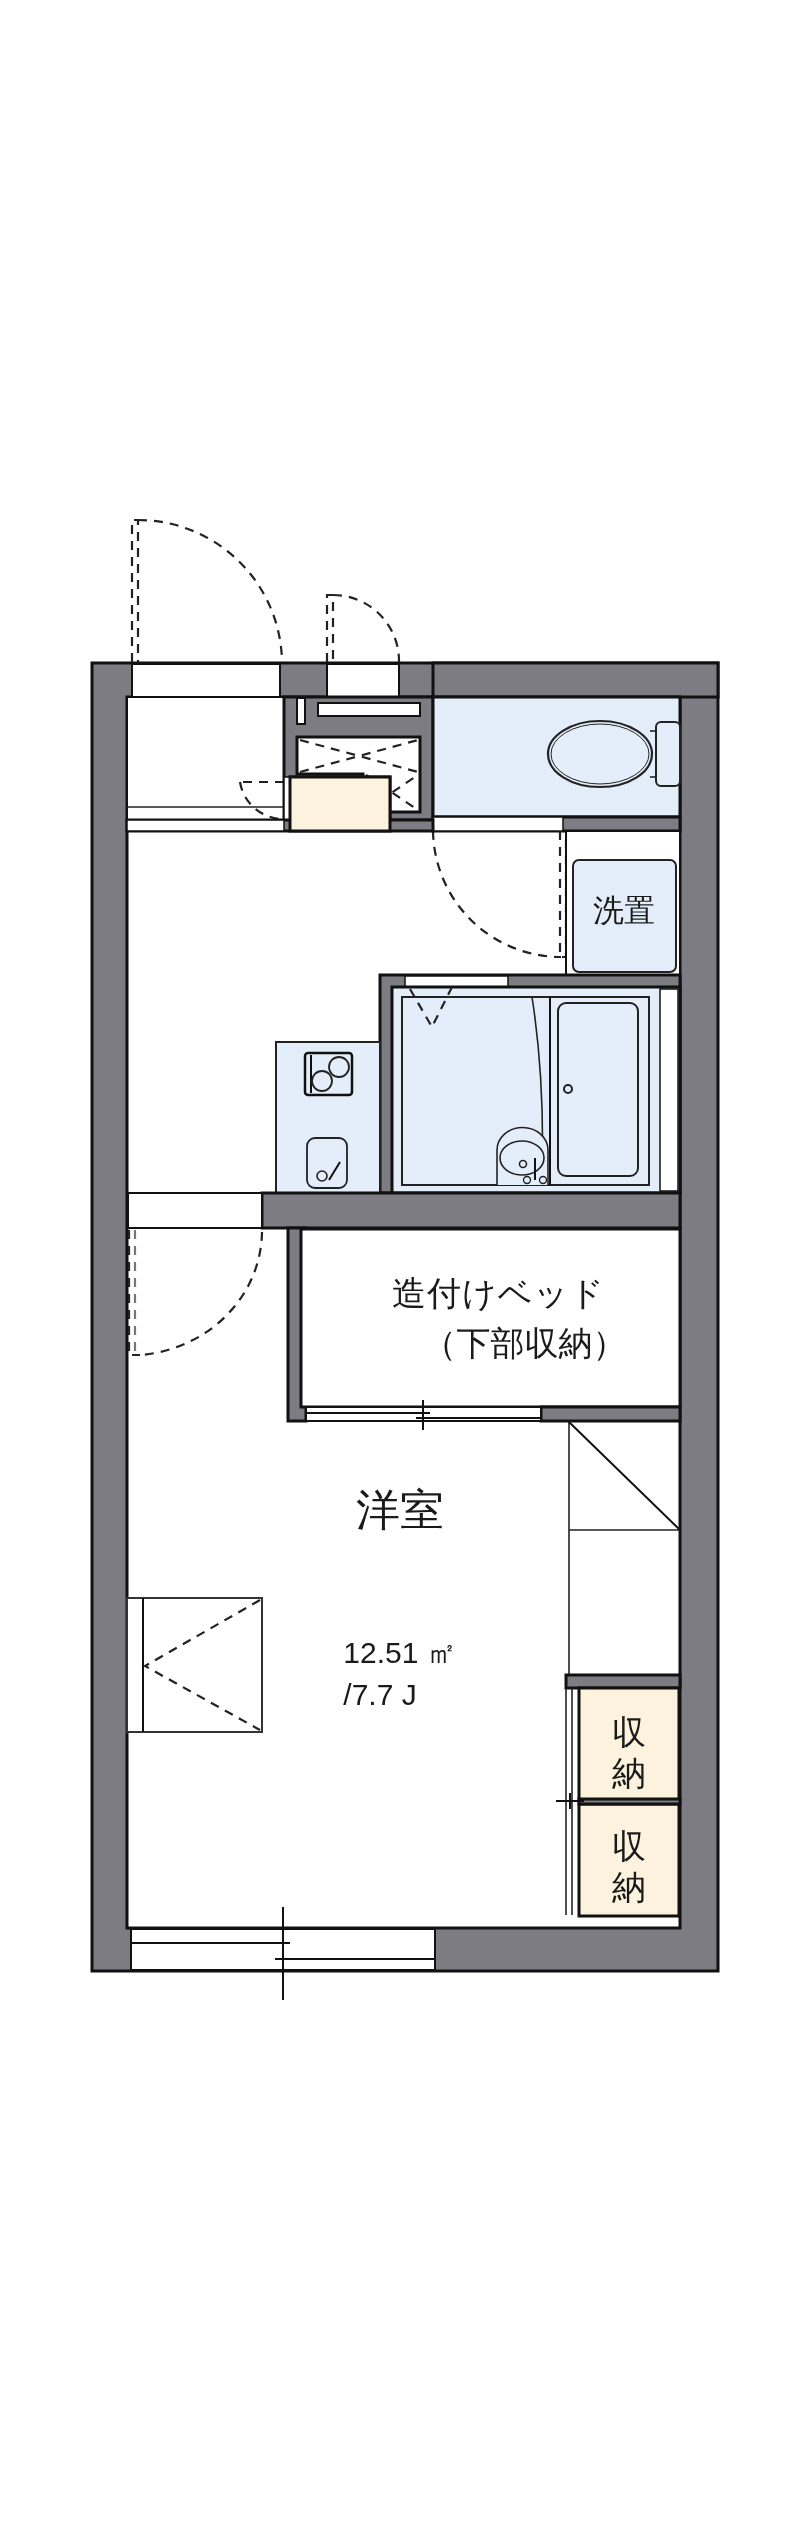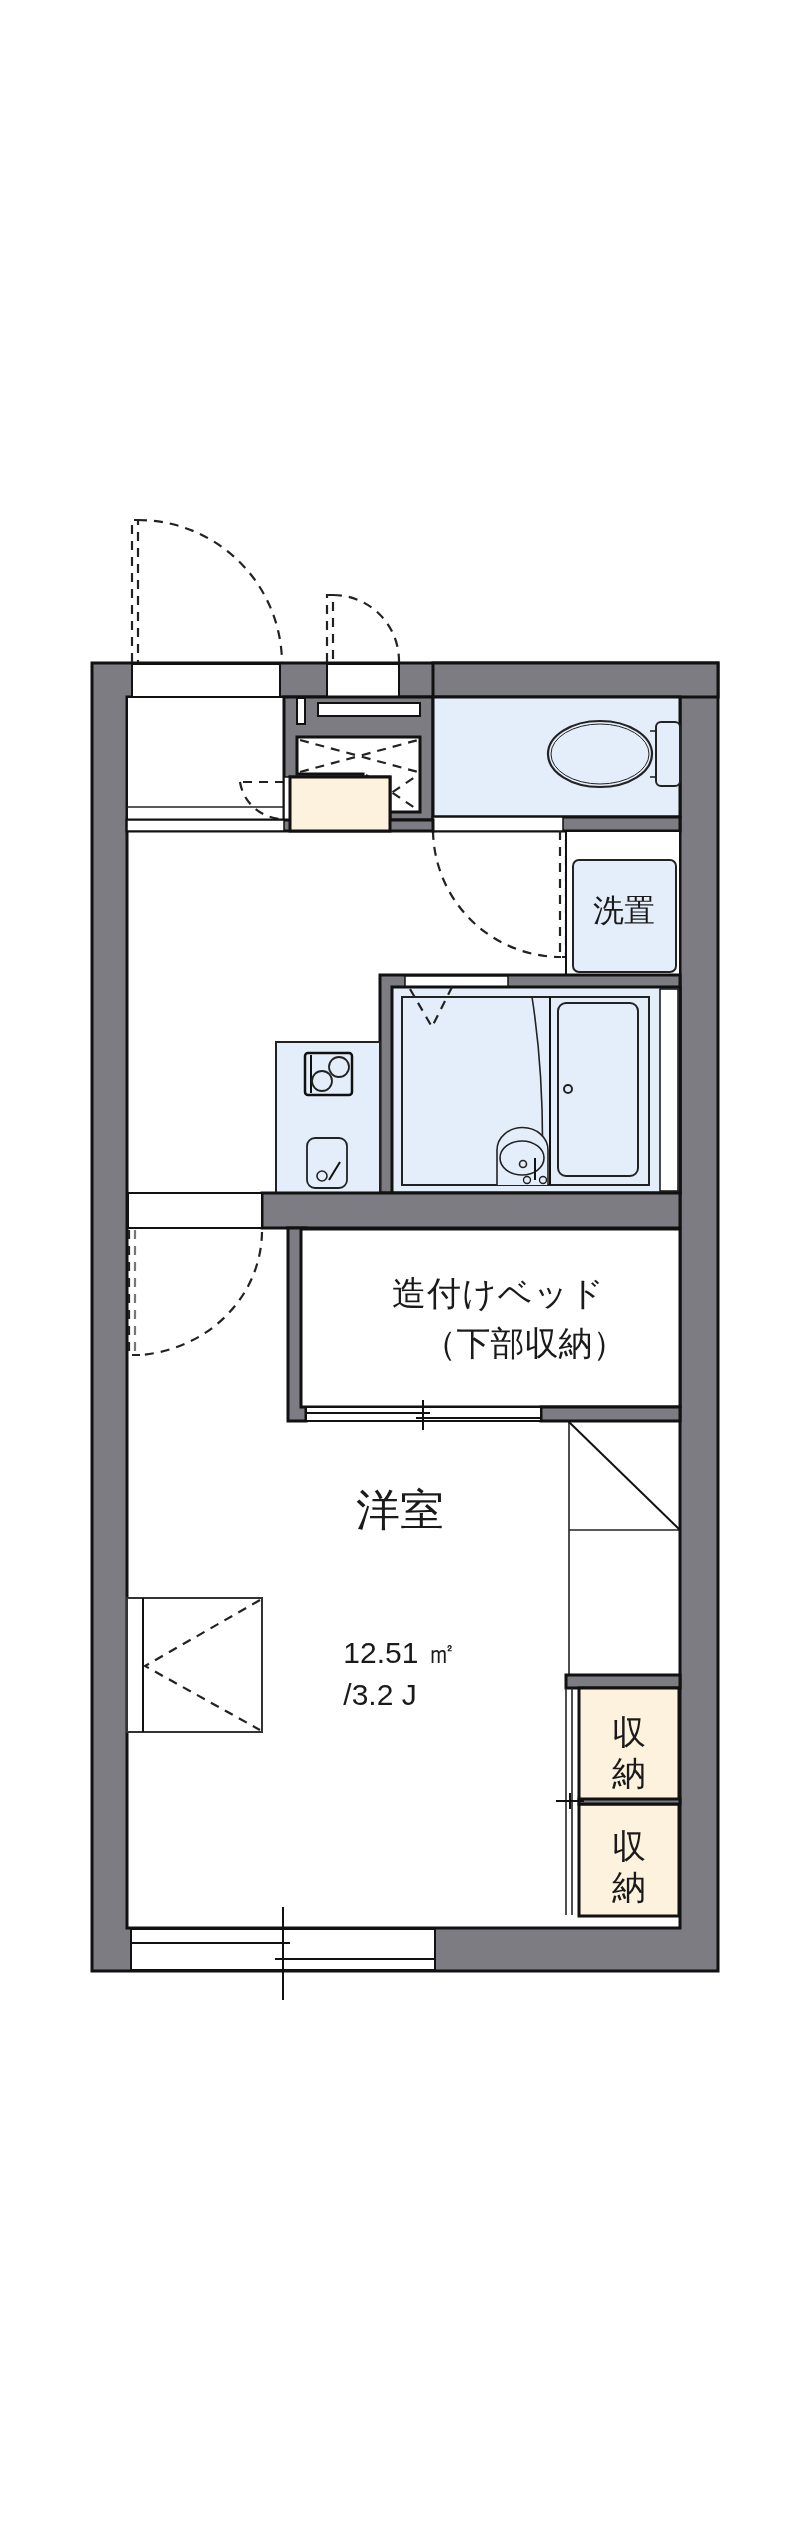--- a/index.html
+++ b/index.html
@@ -182,20 +182,20 @@
   <g>
     <rect x="131" y="1929" width="304" height="41" fill="#fff" stroke="#111" stroke-width="2"></rect>
     <line class="line" x1="131" y1="1943" x2="290" y2="1943"></line>
     <line class="line" x1="275" y1="1959" x2="435" y2="1959"></line>
     <line class="line" x1="283" y1="1907" x2="283" y2="2000"></line>
   </g>
 </svg>
 
 <div class="lbl room-name">洋室</div>
 <div class="lbl area-m">12.51 ㎡</div>
-<div class="lbl area-j">/3.2 J</div>
+<div class="lbl area-j">/7.7 J</div>
 <div class="lbl bed1">造付けベッド</div>
 <div class="lbl bed2">（下部収納）</div>
 <div class="lbl wash">洗置</div>
 <div class="lbl stor stor1" style="white-space:pre;">収
 納</div>
 <div class="lbl stor stor2" style="white-space:pre;">収
 納</div>
 
 </body></html>

